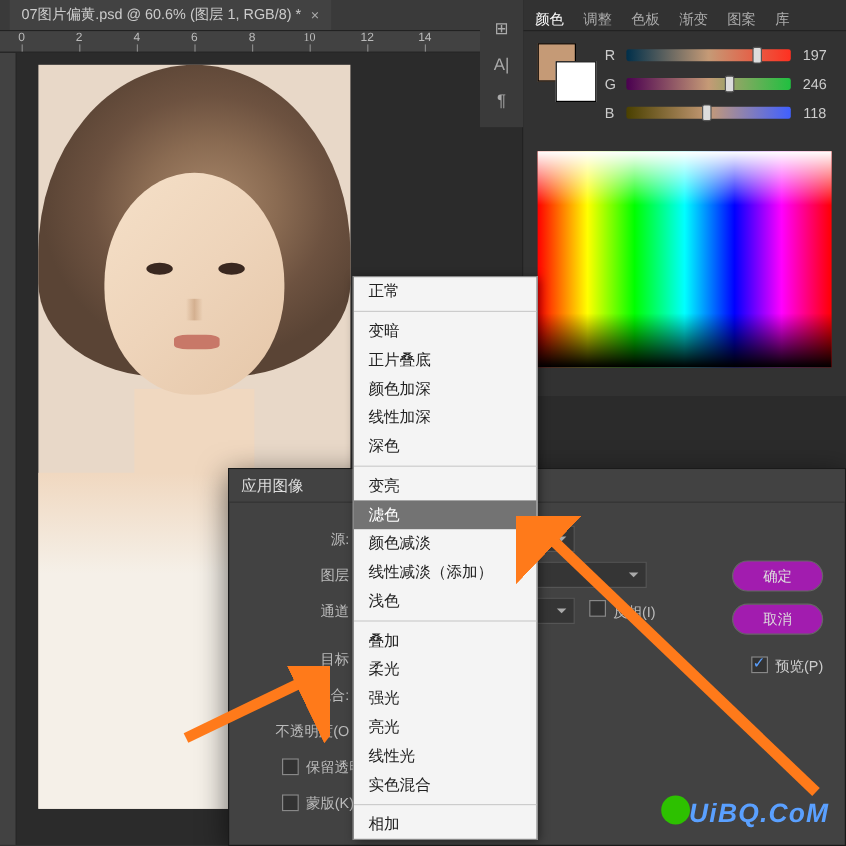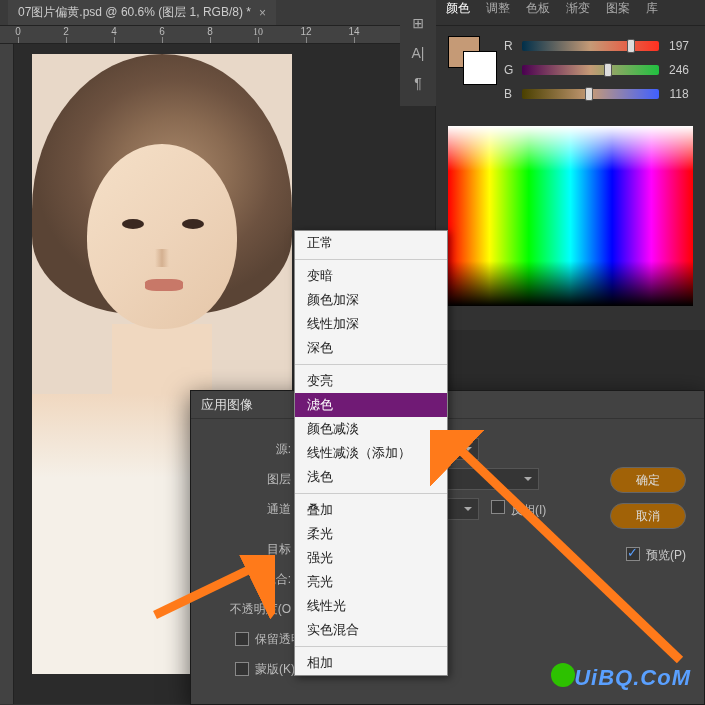--- a/index.html
+++ b/index.html
@@ -18,21 +18,21 @@
 .face{position:absolute;top:90px;left:55px;width:150px;height:185px;background:linear-gradient(135deg,#f5e0c8 0%,#eed4ba 50%,#e5c6a8 100%);border-radius:50% 50% 48% 48%}
 .eye{position:absolute;width:22px;height:10px;background:#3a2820;border-radius:50%;top:75px}
 .eye.l{left:35px}.eye.r{left:95px}
 .nose{position:absolute;top:105px;left:68px;width:14px;height:18px;background:linear-gradient(90deg,transparent,#d4b090,transparent)}
 .lips{position:absolute;top:135px;left:58px;width:38px;height:12px;background:#c87868;border-radius:30%}
 .neck{position:absolute;top:270px;left:80px;width:100px;height:80px;background:#f0d8c0}
 .body{position:absolute;top:340px;left:0;right:0;bottom:0;background:linear-gradient(180deg,#f0d8c0 0%,#f5f0e8 30%)}
 .right-panel{position:absolute;right:0;top:0;width:270px;height:330px;background:#323232;border-left:1px solid #222}
 .prop-icons{position:absolute;left:-36px;top:0;width:36px;background:#3a3a3a;padding:8px 0}
 .prop-icons div{width:36px;height:30px;display:flex;align-items:center;justify-content:center;color:#aaa;font-size:14px}
-.panel-tabs{height:26px;display:flex;align-items:flex-start;gap:16px;padding:0 10px;font-size:12px;color:#aaa;border-bottom:1px solid #222}
+.panel-tabs{height:26px;display:flex;align-items:flex-end;gap:16px;padding:0 10px;font-size:12px;color:#aaa;border-bottom:1px solid #222}
 .panel-tabs .active{color:#fff}
 .color-rgb{padding:10px 12px}
 .swatch{float:left;width:32px;height:32px;background:#c59a76;border:1px solid #000;margin-right:10px;position:relative}
 .swatch::after{content:"";position:absolute;top:14px;left:14px;width:32px;height:32px;background:#fff;border:1px solid #000}
 .sliders{margin-left:56px}
 .srow{display:flex;align-items:center;height:20px;gap:6px;margin-bottom:4px}
 .srow .lbl{width:12px;color:#ccc}
 .srow .track{flex:1;height:10px;position:relative;border-radius:2px}
 .srow.r .track{background:linear-gradient(90deg,#002f4a,#c59a76,#ff3020)}
 .srow.g .track{background:linear-gradient(90deg,#4a0050,#c59a76,#20c040)}
@@ -43,26 +43,26 @@
 .dialog{position:absolute;left:190px;top:390px;width:515px;height:315px;background:#424242;border:1px solid #1a1a1a;box-shadow:0 6px 24px rgba(0,0,0,.6);z-index:5}
 .dlg-title{height:28px;background:#424242;border-bottom:1px solid #333;display:flex;align-items:center;padding:0 10px;color:#ddd;font-size:13px}
 .dlg-body{padding:16px 14px;position:relative}
 .frow{display:flex;align-items:center;height:28px;margin-bottom:2px;color:#bbb}
 .frow .flbl{width:94px;text-align:right;padding-right:8px}
 .frow .fval{color:#ddd}
 .combo{width:180px;height:22px;background:#353535;border:1px solid #555;display:flex;align-items:center;padding:0 6px;color:#ddd;position:relative}
 .combo::after{content:"";position:absolute;right:6px;top:8px;border:4px solid transparent;border-top-color:#aaa}
 .chk{width:14px;height:14px;border:1px solid #888;background:#333;display:inline-block;margin-right:6px;position:relative}
 .chk.on::after{content:"✓";position:absolute;top:-3px;left:0;color:#5aa0ff;font-size:13px}
-.btn{position:absolute;right:18px;width:76px;height:26px;background:#a16207;border:1px solid #666;border-radius:14px;display:flex;align-items:center;justify-content:center;color:#ddd}
+.btn{position:absolute;right:18px;width:76px;height:26px;background:#a21caf;border:1px solid #666;border-radius:14px;display:flex;align-items:center;justify-content:center;color:#ddd}
 .btn.ok{top:48px}.btn.cancel{top:84px}
 .preview-row{position:absolute;right:18px;top:128px;display:flex;align-items:flex-start}
 .menu{position:absolute;left:294px;top:230px;width:154px;background:#f4f4f4;border:1px solid #888;box-shadow:2px 2px 8px rgba(0,0,0,.5);z-index:20;font-size:13px;color:#222}
 .menu .mi{height:24px;display:flex;align-items:center;padding:0 12px}
-.menu .mi.sel{background:#701a75;color:#fff}
+.menu .mi.sel{background:#737373;color:#fff}
 .menu .sep{height:1px;background:#ccc;margin:4px 0}
 .arrow{position:absolute;z-index:30}
 .arrow svg{display:block}
 .watermark{position:absolute;right:14px;bottom:14px;color:#5aa0ff;font-size:22px;font-weight:700;font-style:italic;letter-spacing:1px;z-index:50}
 .wechat{position:absolute;right:130px;bottom:18px;width:24px;height:24px;background:#2dc100;border-radius:50%;z-index:50}
 </style>
 </head>
 <body>
 
 <div class="tab-bar">
@@ -198,20 +198,21 @@
         <span class="chk on"></span>
         <span>预览(P)</span>
       </div>
   </div>
 </div>
 
 <div class="menu" id="blendMenu">
     <div class="mi">正常</div>
     <div class="sep"></div>
     <div class="mi">变暗</div>
+    <div class="mi">正片叠底</div>
     <div class="mi">颜色加深</div>
     <div class="mi">线性加深</div>
     <div class="mi">深色</div>
     <div class="sep"></div>
     <div class="mi">变亮</div>
     <div class="mi sel">滤色</div>
     <div class="mi">颜色减淡</div>
     <div class="mi">线性减淡（添加）</div>
     <div class="mi">浅色</div>
     <div class="sep"></div>

